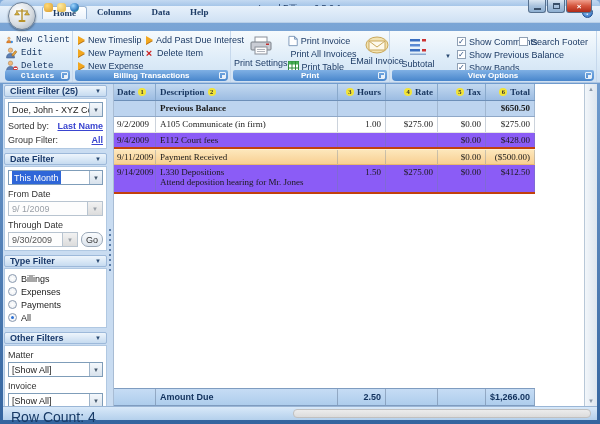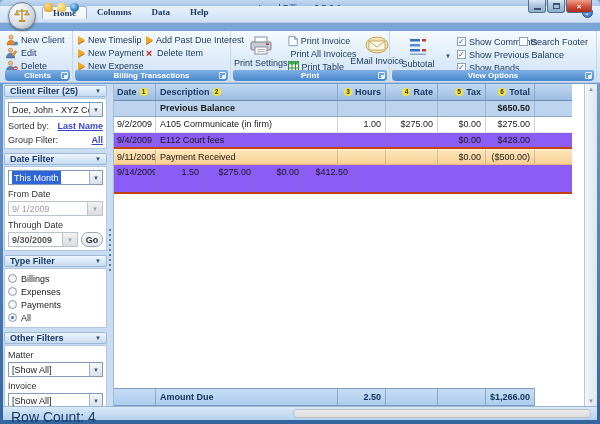--- a/index.html
+++ b/index.html
@@ -37,21 +37,21 @@
   .tab.active { background:linear-gradient(#ffffff,#eaf2fb); border:1px solid #98b4d4; border-bottom:none;
     border-radius:3px 3px 0 0; }
   .helpbtn { position:absolute; right:7px; top:1px; width:11px; height:11px; border-radius:50%;
     background:radial-gradient(circle at 35% 30%, #8ec0f0, #2f6cc0); border:1px solid #1f4c8c;
     color:#fff; font-size:8px; font-weight:bold; text-align:center; line-height:10px; }
 
   
   .ribbon { position:absolute; top:31px; left:0; right:0; height:52px;
     background:linear-gradient(#f6fafd,#dcebf8 60%,#cfe0f2); border-bottom:1px solid #aec6e2; display:flex; padding:0 3px; }
   .rgroup { position:relative; height:100%; border-right:1px solid #c6d8ec; padding:2px 2px 12px 3px; }
-  .g-clients { width:70px; }
+  .g-clients { width:70px;font-family:Liberation Mono, monospace; }
   .g-billing { width:158px; }
   .g-print  { width:159px; }
   .g-view   { flex:1; }
   .gcaption { position:absolute; left:2px; right:2px; bottom:1px; height:11px;
     background:linear-gradient(#7fb0e4,#4886cc); border-radius:2px 2px 4px 4px;
     color:#fff; font-size:8px; font-weight:bold; text-align:center; line-height:11px; }
   .launcher { position:absolute; right:2px; top:2px; width:7px; height:7px;
     border:1px solid rgba(255,255,255,.85); border-radius:1px; }
   .launcher:after { content:""; position:absolute; right:0; bottom:0; width:3px; height:3px; background:rgba(255,255,255,.85); }
   .sbtn { display:flex; align-items:center; gap:3px; height:13px; font-size:9px; color:#1e3c66; white-space:nowrap; }
@@ -90,38 +90,38 @@
   .combo .carrow { position:absolute; right:0; top:0; bottom:0; width:13px; border-left:1px solid #9fb4c9;
     background:linear-gradient(#f4f8fc,#d8e2ec); display:flex; align-items:center; justify-content:center; font-size:6px; color:#45586c; }
   .combo .ctext { overflow:hidden; white-space:nowrap; margin-right:13px; }
   .sel { background:#2e66d8; color:#fff; padding:3px 2px; }
   .kvrow { display:flex; justify-content:space-between; margin-top:4px; color:#333; }
   .link { color:#3a45d0; text-decoration:underline; font-weight:bold; }
   .flabel { margin-top:4px; color:#333; }
   .dinput { height:15px; border:1px solid #b8c4d0; background:#fdfdfd; display:flex; align-items:center; margin-top:2px; color:#9aa0a8; padding-left:3px; position:relative; }
   .dpick { position:absolute; right:0; top:0; bottom:0; width:15px; background:linear-gradient(#f2f2f2,#dcdcdc);
     border-left:1px solid #b8c4d0; font-size:6px; color:#9aa0a8; display:flex; align-items:center; justify-content:center; }
-  .daterow { display:flex; gap:3px; align-items:flex-end;font-weight:bold; }
+  .daterow { display:flex; gap:3px; align-items:flex-end; }
   .daterow .dinput { flex:1; color:#555; }
   .gobtn { height:15px; width:22px; border:1px solid #9aa8b8; border-radius:7px;
     background:linear-gradient(#fafcfe,#dde4ec); font-size:9px; color:#333; text-align:center; line-height:14px; }
   .radio-row { display:flex; align-items:center; height:13px; color:#222; }
   .rdot { width:9px; height:9px; border-radius:50%; border:1px solid #8a9ab0; background:radial-gradient(#fff,#e8ecf0); margin-right:4px; position:relative; }
   .rdot.on:after { content:""; position:absolute; left:2px; top:2px; width:3px; height:3px; border-radius:50%; background:#2a6fd4; }
   .radio-row.disabled { color:#9aa4b0; }
   .radio-row.disabled .rdot { border-color:#c0c8d0; }
 
   
   .splitter { position:absolute; left:105px; top:0; width:5px; height:100%; background:#c9dcf1; }
   .splitter .dots { position:absolute; left:1px; top:145px; width:2px; height:44px;
     background:repeating-linear-gradient(#5a7ca8 0 2px, transparent 2px 5px); }
 
   
   .gridwrap { position:absolute; left:110px; right:13px; top:0; height:100%; background:#fff; border-left:1px solid #a8bcd4; }
-  .grow-line { display:flex; width:458px; }
+  .grow-line { display:flex; width:421px;font-family:Liberation Serif, serif; }
   .gc { border-right:1px solid rgba(110,130,155,.35); overflow:hidden; white-space:nowrap; }
   .c-date{width:42px; padding:2px 0 0 3px;} .c-desc{width:182px; padding:2px 0 0 4px;}
   .c-hours{width:48px;} .c-rate{width:52px;} .c-tax{width:48px;} .c-total{width:49px;}
   .num { text-align:right; padding:2px 4px 0 0; }
   .ghead { height:17px; background:linear-gradient(#cade f2,#c3d9f0 40%,#9cbce2); background:linear-gradient(#c3d9f0,#9cbce2);
     border-bottom:1px solid #6d8fb8; font-size:9px; font-weight:bold; color:#17355e; }
   .ghead .gc { border-right:1px solid #89a9cc; display:flex; align-items:center; gap:3px; padding-top:0; }
   .ghead .num { justify-content:flex-end; }
   .badge { display:inline-block; width:8px; height:8px; border-radius:50%; background:#f2e438;
     color:#333; font-size:6.5px; font-weight:bold; text-align:center; line-height:8.5px; flex:none; }
@@ -504,20 +504,24 @@
     <div class="grow-line grid-row r-orange">
       <div class="gc c-date">9/11/2009</div>
       <div class="gc c-desc">Payment Received</div>
       <div class="gc c-hours num"></div>
       <div class="gc c-rate num"></div>
       <div class="gc c-tax num">$0.00</div>
       <div class="gc c-total num">($500.00)</div>
     </div>
     <div class="grow-line grid-row r-gray r-tall">
       <div class="gc c-date">9/14/2009</div>
+      <div class="gc c-desc">
+        <div>L330 Depositions</div>
+        <div>Attend deposition hearing for Mr. Jones</div>
+      </div>
       <div class="gc c-hours num">1.50</div>
       <div class="gc c-rate num">$275.00</div>
       <div class="gc c-tax num">$0.00</div>
       <div class="gc c-total num">$412.50</div>
     </div>
 
     <div class="gfoot">
       <div class="gc c-date"></div>
       <div class="gc c-desc">Amount Due</div>
       <div class="gc c-hours num">2.50</div>

